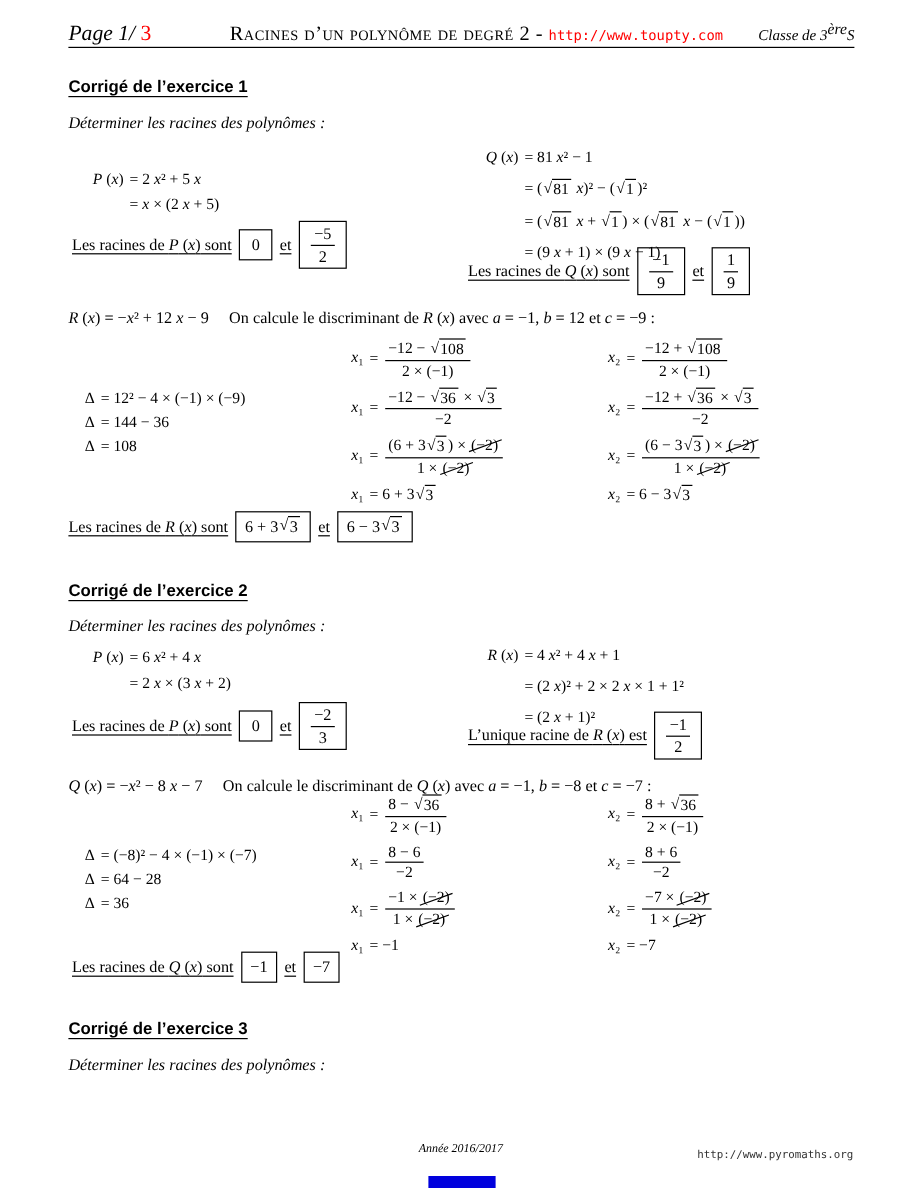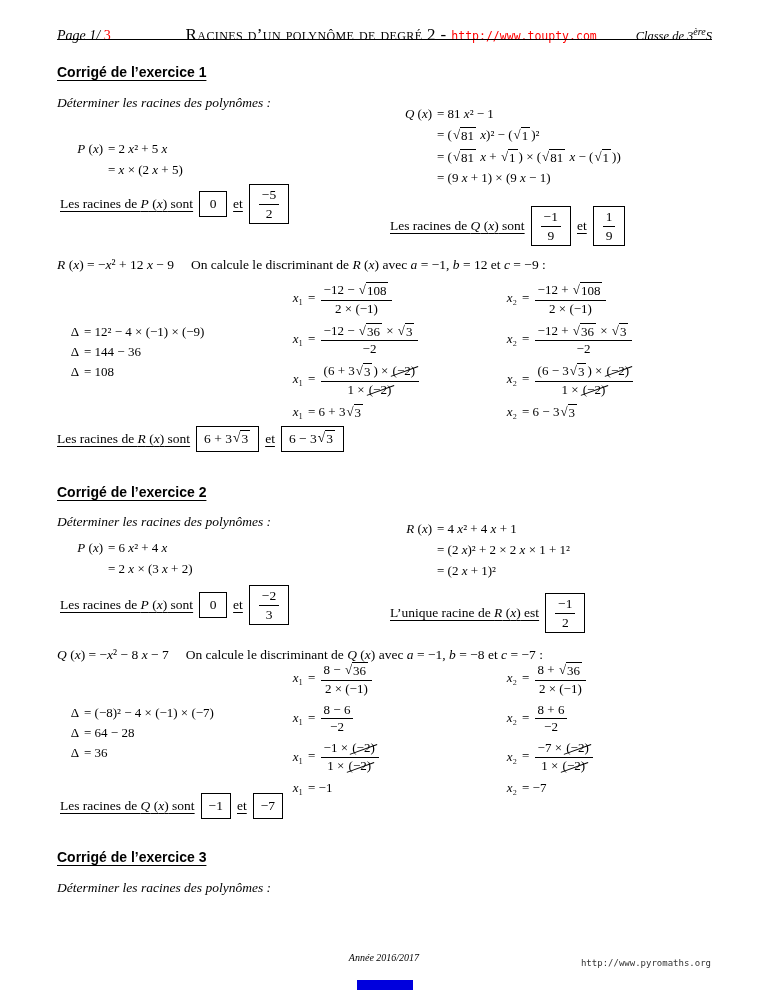--- a/index.html
+++ b/index.html
@@ -5,40 +5,40 @@
   * { margin:0; padding:0; box-sizing:border-box; }
   body { background:#ffffff; }
   .page {
     position:relative; width:768px; height:994px; background:#ffffff;
     font-family:"Liberation Serif","DejaVu Serif",serif; font-size:13.5px; color:#000;
     overflow:hidden;
   }
   .it { font-style:italic; }
   
   .hdr { position:absolute; left:57px; right:56px; top:16px; display:flex; justify-content:space-between; align-items:baseline; }
-  .pg { font-size:14px; white-space:nowrap;margin-top:12px; }
+  .pg { font-size:18px; white-space:nowrap; }
   .pgnum { color:var(--red); cursor:pointer; text-decoration:none; }
   .ttl { font-size:17px; white-space:nowrap;margin-left:36px; }
   .sc { font-variant:small-caps; letter-spacing:.4px; }
   .url { font-family:"DejaVu Sans Mono","Liberation Mono",monospace; font-size:11.5px; color:var(--red); cursor:pointer; text-decoration:none; }
   .cls { font-size:12.5px; white-space:nowrap; }
-  .cls sup { font-size:10px; }
+  .cls sup { font-size:13px; }
   .hrule { position:absolute; left:57px; right:56px; top:39px; border-top:1.2px solid #000; }
   
   .exh { position:absolute; left:57px; font-family:"Liberation Sans",sans-serif; font-weight:700; font-size:14px;
          text-decoration:underline; text-underline-offset:3px; }
   .txt { position:absolute; left:57px; font-size:13.5px;font-style:italic; }
   .sent { position:absolute; white-space:nowrap; font-size:13.5px; }
   
   .mblock { position:absolute; font-size:13px; }
   .mrow { display:flex; align-items:baseline; }
   .lhs { flex:none; text-align:right; white-space:nowrap; }
   .rhs { margin-left:5px; white-space:nowrap; }
   .lw16 .lhs { width:16px; } .lw20 .lhs { width:20px; }
-  .lw40 .lhs { width:40px; } .lw42 .lhs { width:42px; }
+  .lw40 .lhs { width:40px; } .lw42 .lhs { width:42px;margin-top:17px; }
   .gap4 .mrow { margin-bottom:4px; } .gap5 .mrow { margin-bottom:5px; } .gap6 .mrow { margin-bottom:6px; }
   
   .m { white-space:nowrap; }
   .frac { display:inline-flex; flex-direction:column; align-items:center; vertical-align:middle;
           margin:0 2px; line-height:1.15; text-align:center; }
   .num { border-bottom:1px solid #000; padding:0 3px 1px; }
   .den { padding-top:1px; }
   .sqrt { display:inline-flex; align-items:flex-start; margin:0 1px; }
   .rad { line-height:1.2; }
   .arg { border-top:1px solid #000; padding:0 2px 0 1px; line-height:1.2; }

